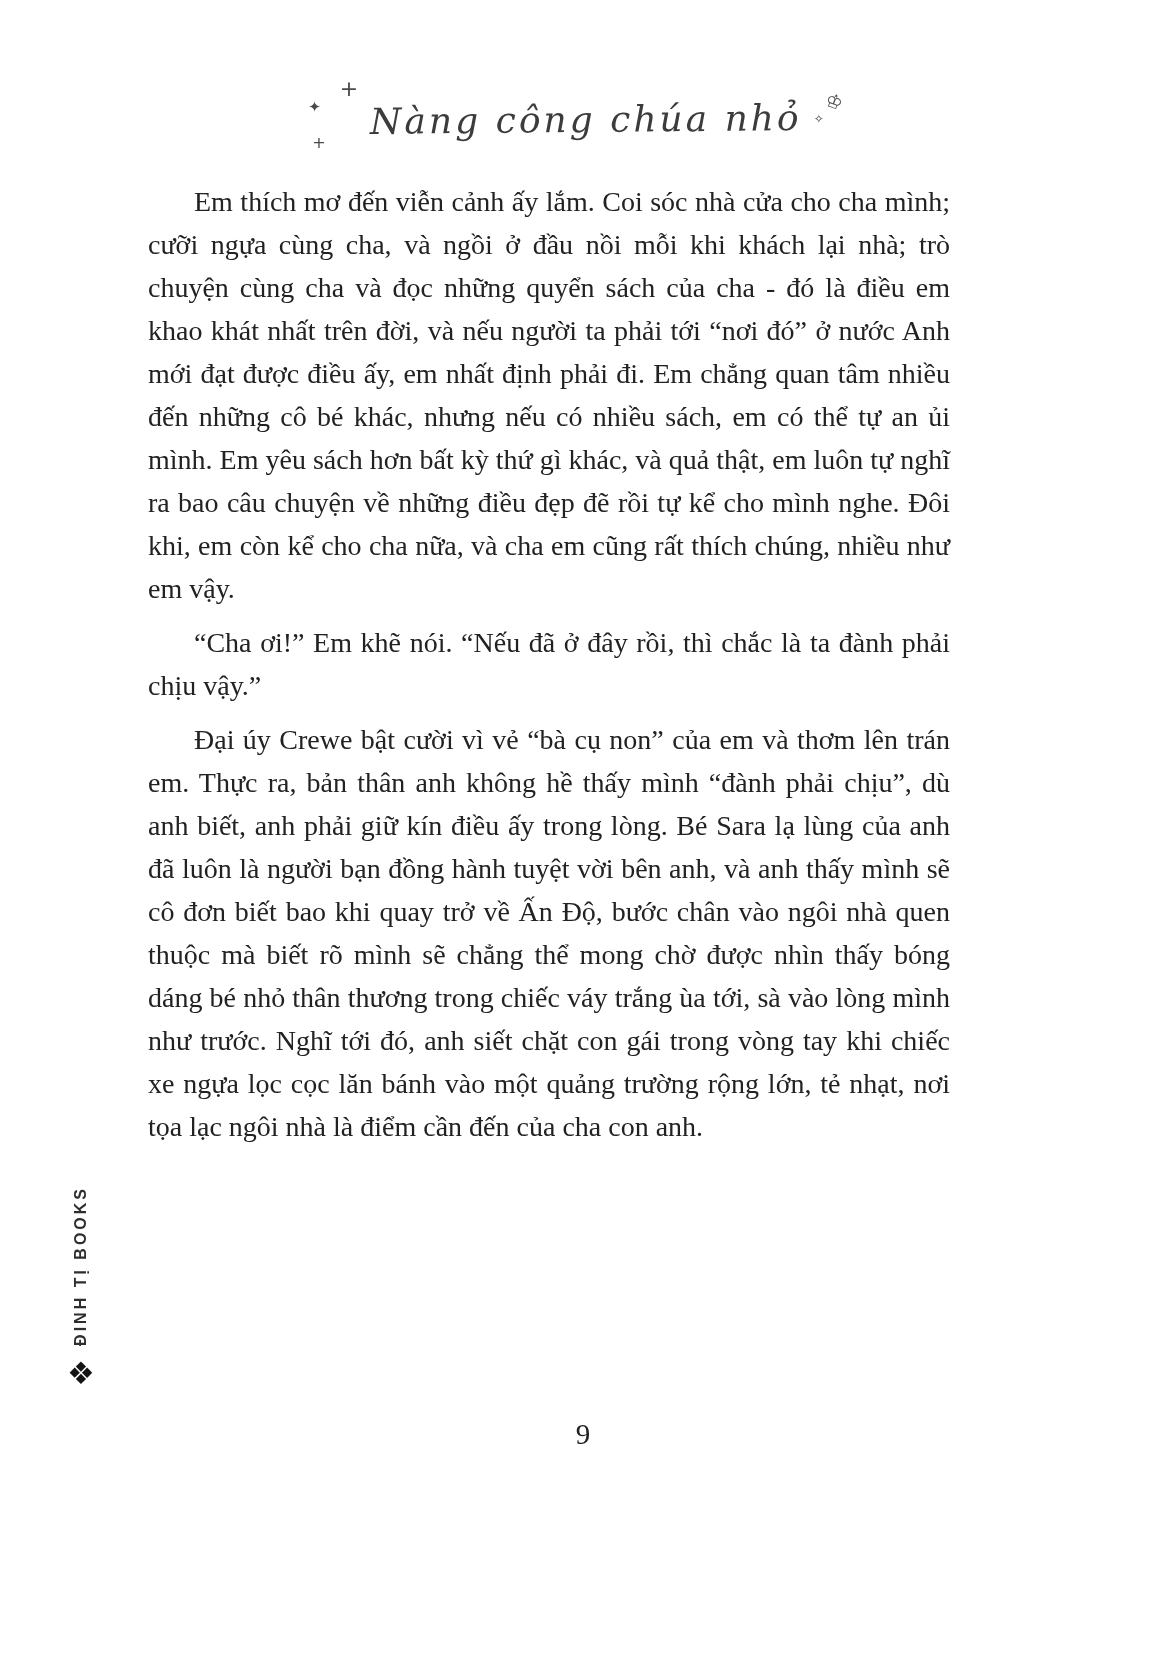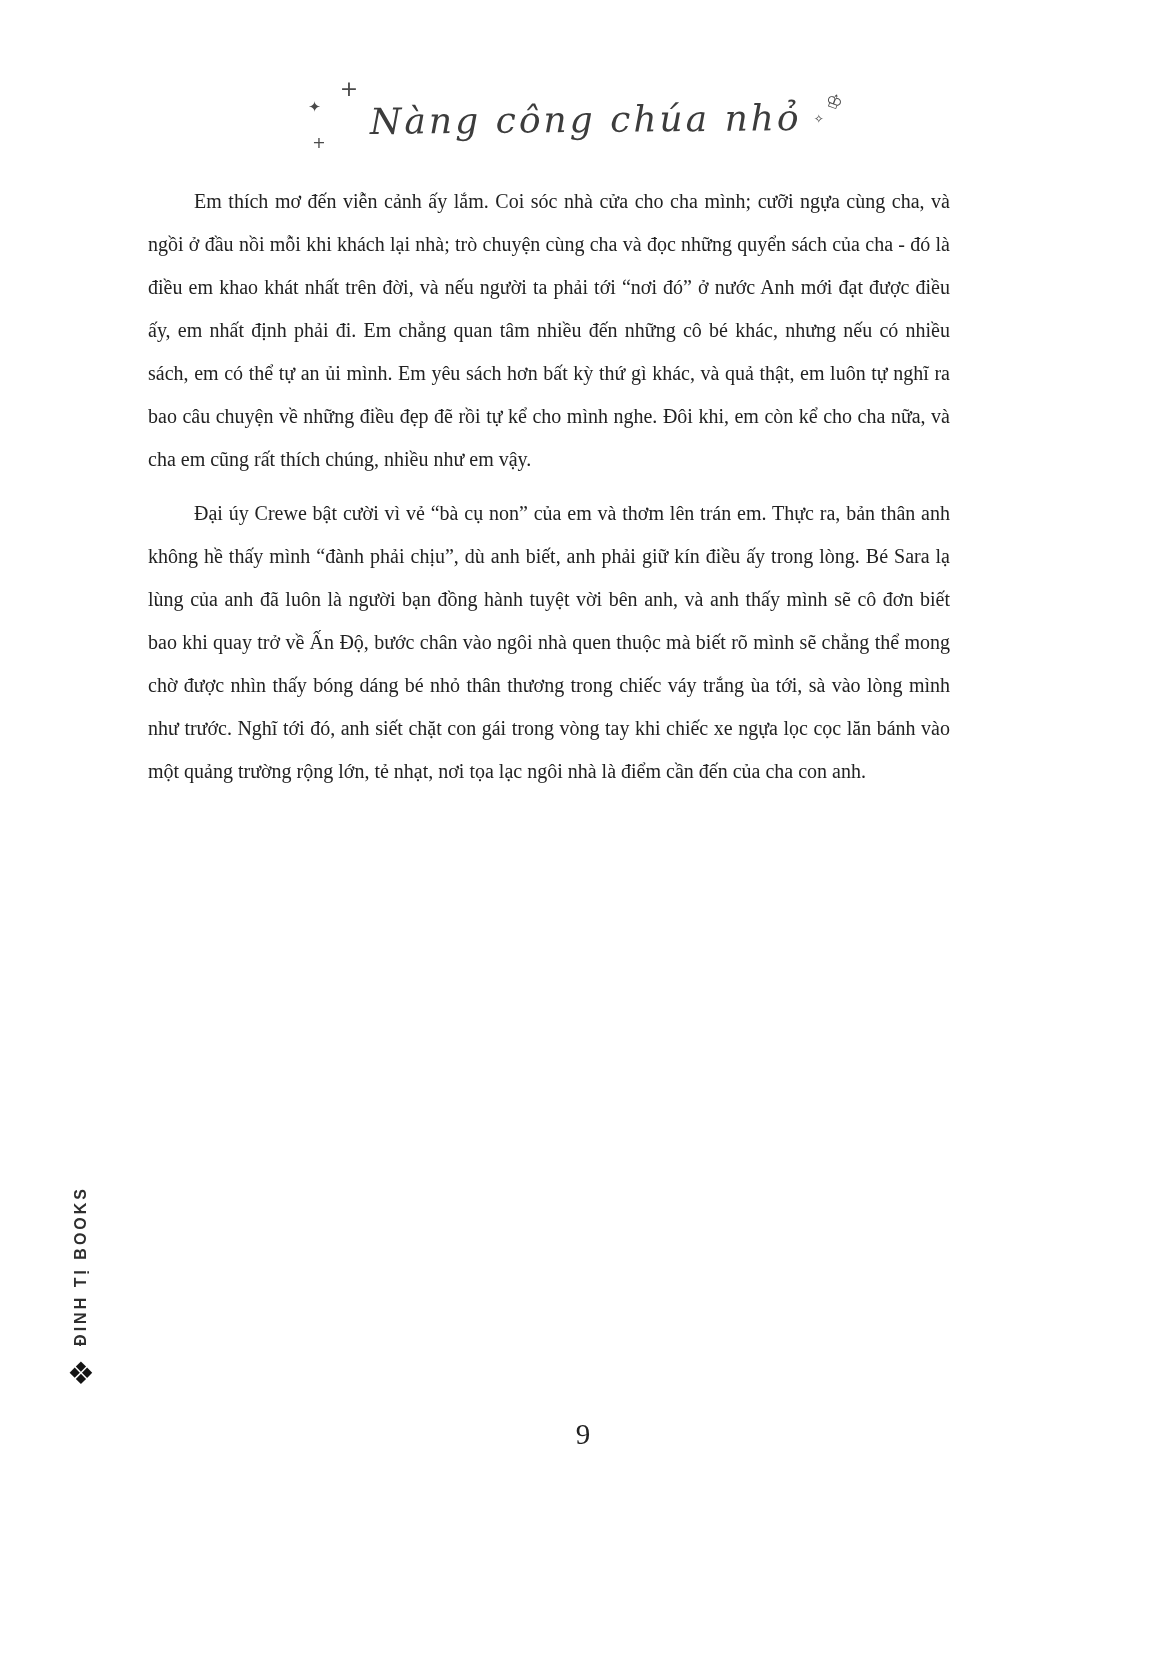--- a/index.html
+++ b/index.html
@@ -55,21 +55,21 @@
 
   
   .text-block {
     position: absolute;
     left: 148px;
     top: 180px;
     width: 802px;
   }
   .para {
     margin: 0 0 11px 0;
-    font-size: 20px;
+    font-size: 28px;
     line-height: 43px;
     text-align: justify;
     text-indent: 46px;
     color: #222222;
   }
 
   
   .spine {
     position: absolute;
     left: 56px;
@@ -121,20 +121,21 @@
     </span>
     <span class="script-title">Nàng công chúa nhỏ</span>
     <span class="deco deco-right">
       <span class="crown">♔</span>
       <span class="star-small">✧</span>
     </span>
   </header>
 
   <main class="text-block">
     <p class="para">Em thích mơ đến viễn cảnh ấy lắm. Coi sóc nhà cửa cho cha mình; cưỡi ngựa cùng cha, và ngồi ở đầu nồi mỗi khi khách lại nhà; trò chuyện cùng cha và đọc những quyển sách của cha - đó là điều em khao khát nhất trên đời, và nếu người ta phải tới “nơi đó” ở nước Anh mới đạt được điều ấy, em nhất định phải đi. Em chẳng quan tâm nhiều đến những cô bé khác, nhưng nếu có nhiều sách, em có thể tự an ủi mình. Em yêu sách hơn bất kỳ thứ gì khác, và quả thật, em luôn tự nghĩ ra bao câu chuyện về những điều đẹp đẽ rồi tự kể cho mình nghe. Đôi khi, em còn kể cho cha nữa, và cha em cũng rất thích chúng, nhiều như em vậy.</p>
+    <p class="para">“Cha ơi!” Em khẽ nói. “Nếu đã ở đây rồi, thì chắc là ta đành phải chịu vậy.”</p>
     <p class="para">Đại úy Crewe bật cười vì vẻ “bà cụ non” của em và thơm lên trán em. Thực ra, bản thân anh không hề thấy mình “đành phải chịu”, dù anh biết, anh phải giữ kín điều ấy trong lòng. Bé Sara lạ lùng của anh đã luôn là người bạn đồng hành tuyệt vời bên anh, và anh thấy mình sẽ cô đơn biết bao khi quay trở về Ấn Độ, bước chân vào ngôi nhà quen thuộc mà biết rõ mình sẽ chẳng thể mong chờ được nhìn thấy bóng dáng bé nhỏ thân thương trong chiếc váy trắng ùa tới, sà vào lòng mình như trước. Nghĩ tới đó, anh siết chặt con gái trong vòng tay khi chiếc xe ngựa lọc cọc lăn bánh vào một quảng trường rộng lớn, tẻ nhạt, nơi tọa lạc ngôi nhà là điểm cần đến của cha con anh.</p>
   </main>
 
   <aside class="spine">
     <span class="publisher-vertical">ĐINH TỊ BOOKS</span>
     <span class="publisher-logo">❖</span>
   </aside>
 
   <footer class="footer-page-number">9</footer>
 

